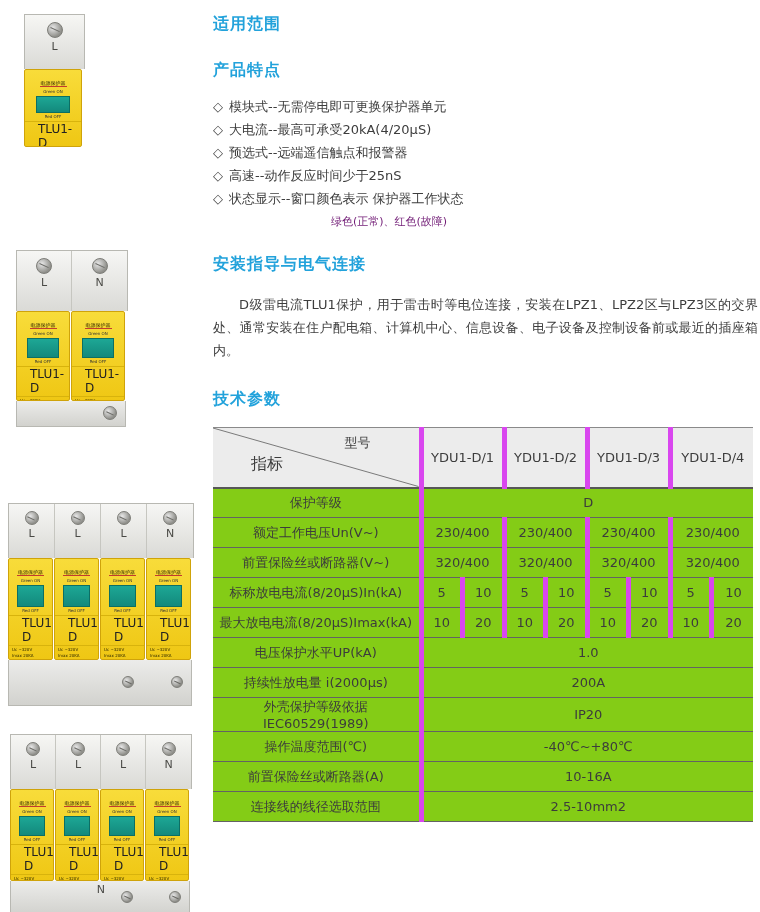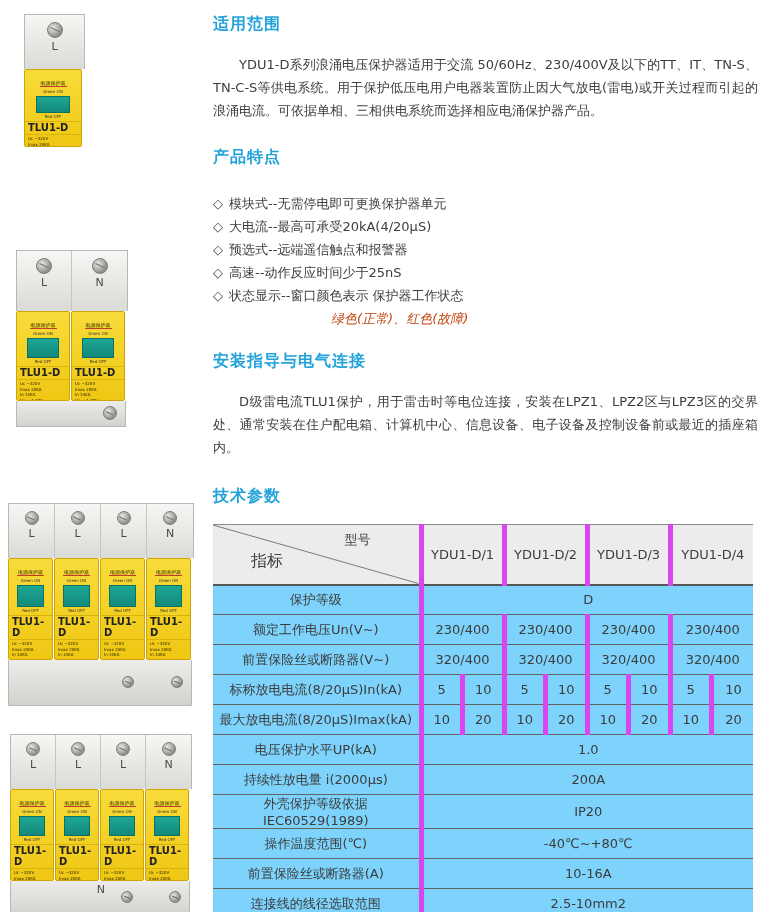--- a/index.html
+++ b/index.html
@@ -8,32 +8,32 @@
   .page { position:relative; width:760px; height:912px; background:#fff; overflow:hidden; }
 
   
   .content { position:absolute; left:213px; top:0; width:545px; }
   h2.sec-title { font-size:16px; font-weight:bold; color:#22a2db; letter-spacing:1px; }
   .t1 { margin-top:14px; }
   .t2 { margin-top:25px; }
   .t3 { margin-top:21px; }
   .t4 { margin-top:27px; }
   p.body-text { font-size:13px; line-height:23px; text-indent:2em; margin-top:18px; color:#3d3d3d; text-align:justify; }
-  ul.features { list-style:none; margin-top:24px; }
+  ul.features { list-style:none; margin-top:14px; }
   ul.features li { font-size:13px; line-height:23px; color:#3d3d3d; }
   ul.features li .diamond { margin-right:6px; }
-  .feature-cont { font-size:13px; line-height:23px; padding-left:118px; color:#c2410c;font-style:italic; }
+  .feature-cont { font-size:11px; line-height:23px; padding-left:118px; color:#701a75; }
 
   
   table.spec { border-collapse:collapse; table-layout:fixed; width:540px; margin-top:17px; }
   table.spec col.c-label { width:208px; }
   table.spec col.c-half { width:41.5px; }
   table.spec tr { border-bottom:1px solid #636363; }
   table.spec tr.head-row { border-top:1px solid #8a8a8a; border-bottom:2px solid #575757; }
-  table.spec th, table.spec td { font-size:13px; font-weight:normal; text-align:center; vertical-align:middle; color:#3c3c3c; background:#7dd3fc; padding:0; }
+  table.spec th, table.spec td { font-size:13px; font-weight:normal; text-align:center; vertical-align:middle; color:#3c3c3c; background:#84cc16; padding:0; }
   table.spec tr.head-row th { background:#ececec; height:60px; }
   table.spec td { height:30px; }
   .vline { border-left:5px solid #d946ef; }
   th.corner { position:relative; }
   th.corner svg { position:absolute; left:0; top:0; width:100%; height:100%; }
   .corner-model { position:absolute; right:48px; top:6px; font-size:13px; }
   .corner-index { position:absolute; left:38px; bottom:12px; font-size:16px; }
 
   
   .product { position:absolute; }
@@ -42,21 +42,21 @@
   .pole:last-child { border-right:none; }
   .screw { border-radius:50%; background:radial-gradient(circle at 35% 35%, #e8e8e8, #8f8f8a 70%); border:1px solid #7d7d78; position:relative; }
   .screw:after { content:""; position:absolute; left:15%; top:46%; width:70%; height:8%; background:#6a6a66; transform:rotate(25deg); }
   .pole-letter { font-size:11px; color:#4a4a46; margin-top:2px; }
   .p-body { display:flex; }
   .module { position:relative; background:linear-gradient(#f8dc3a,#efc714); border:1px solid #cfa30a; border-radius:2px; margin-right:1px; overflow:hidden; text-align:center; }
   .m-title { font-size:5px; color:#332a00; margin-top:7px; white-space:nowrap; border-bottom:1px solid #c43b2e; display:inline-block; padding:0 1px; }
   .m-green { font-size:4px; color:#333; }
   .m-window { margin:2px auto 1px auto; width:62%; height:18px; background:linear-gradient(#1da795,#13897c); border:1px solid #0c6f64; }
   .m-red { font-size:4px; color:#333; }
-  .m-model { font-size:10px; font-weight:bold; color:#222; text-align:left; padding-left:3px; margin-top:2px; border-top:1px solid #d8b30c; }
+  .m-model { font-size:12px; font-weight:normal; color:#222; text-align:left; padding-left:13px; margin-top:2px; border-top:1px solid #d8b30c; }
   .m-specs { text-align:left; padding:1px 2px 0 3px; border-top:1px solid #d8b30c; margin-top:1px; }
   .m-specs div { font-size:4px; line-height:5.5px; color:#2e2800; white-space:nowrap; }
   .p-bottom { position:relative; background:linear-gradient(#ececea,#d2d2ce); border:1px solid #b8b8b2; border-top:none; }
   .p-bottom .screw { position:absolute; }
   .bottom-letter { position:absolute; font-size:11px; color:#4a4a46; }
 </style>
 </head>
 <body>
 
 <div class="page">
@@ -203,21 +203,20 @@
       <div class="p-bottom" style="height: 34px; width: 180px;">
         <div class="screw" style="width: 12px; height: 12px; right: 8px; top: 10px;"></div>
         <div class="screw" style="width: 12px; height: 12px; right: 56px; top: 10px;"></div>
         <div class="bottom-letter" style="right: 84px; top: 2px;">N</div>
       </div>
     </div>
 
   <div class="content">
 
     <h2 class="sec-title t1">适用范围</h2>
-    <p class="body-text">YDU1-D系列浪涌电压保护器适用于交流 50/60Hz、230/400V及以下的TT、IT、TN-S、TN-C-S等供电系统。用于保护低压电用户电器装置防止因大气放电(雷电)或开关过程而引起的浪涌电流。可依据单相、三相供电系统而选择相应电涌保护器产品。</p>
 
     <h2 class="sec-title t2">产品特点</h2>
     <ul class="features" id="features-list">
         <li><span class="diamond">◇</span><span>模块式--无需停电即可更换保护器单元</span></li>
         <li><span class="diamond">◇</span><span>大电流--最高可承受20kA(4/20μS)</span></li>
         <li><span class="diamond">◇</span><span>预选式--远端遥信触点和报警器</span></li>
         <li><span class="diamond">◇</span><span>高速--动作反应时间少于25nS</span></li>
         <li><span class="diamond">◇</span><span>状态显示--窗口颜色表示 保护器工作状态</span></li>
       </ul>
     <div class="feature-cont">绿色(正常)、红色(故障)</div>

